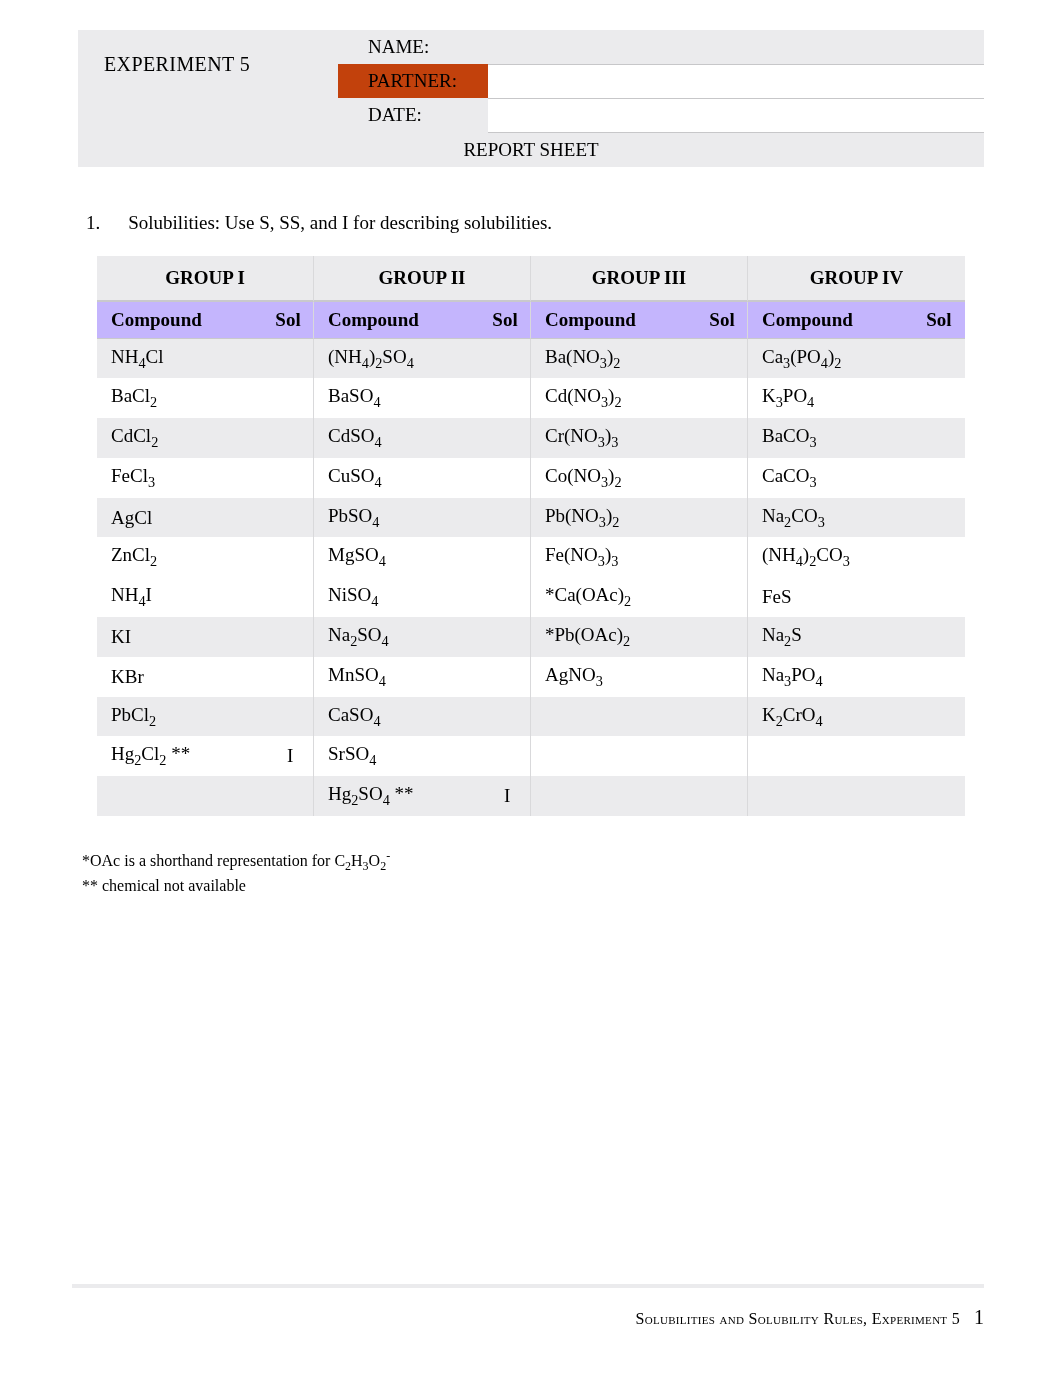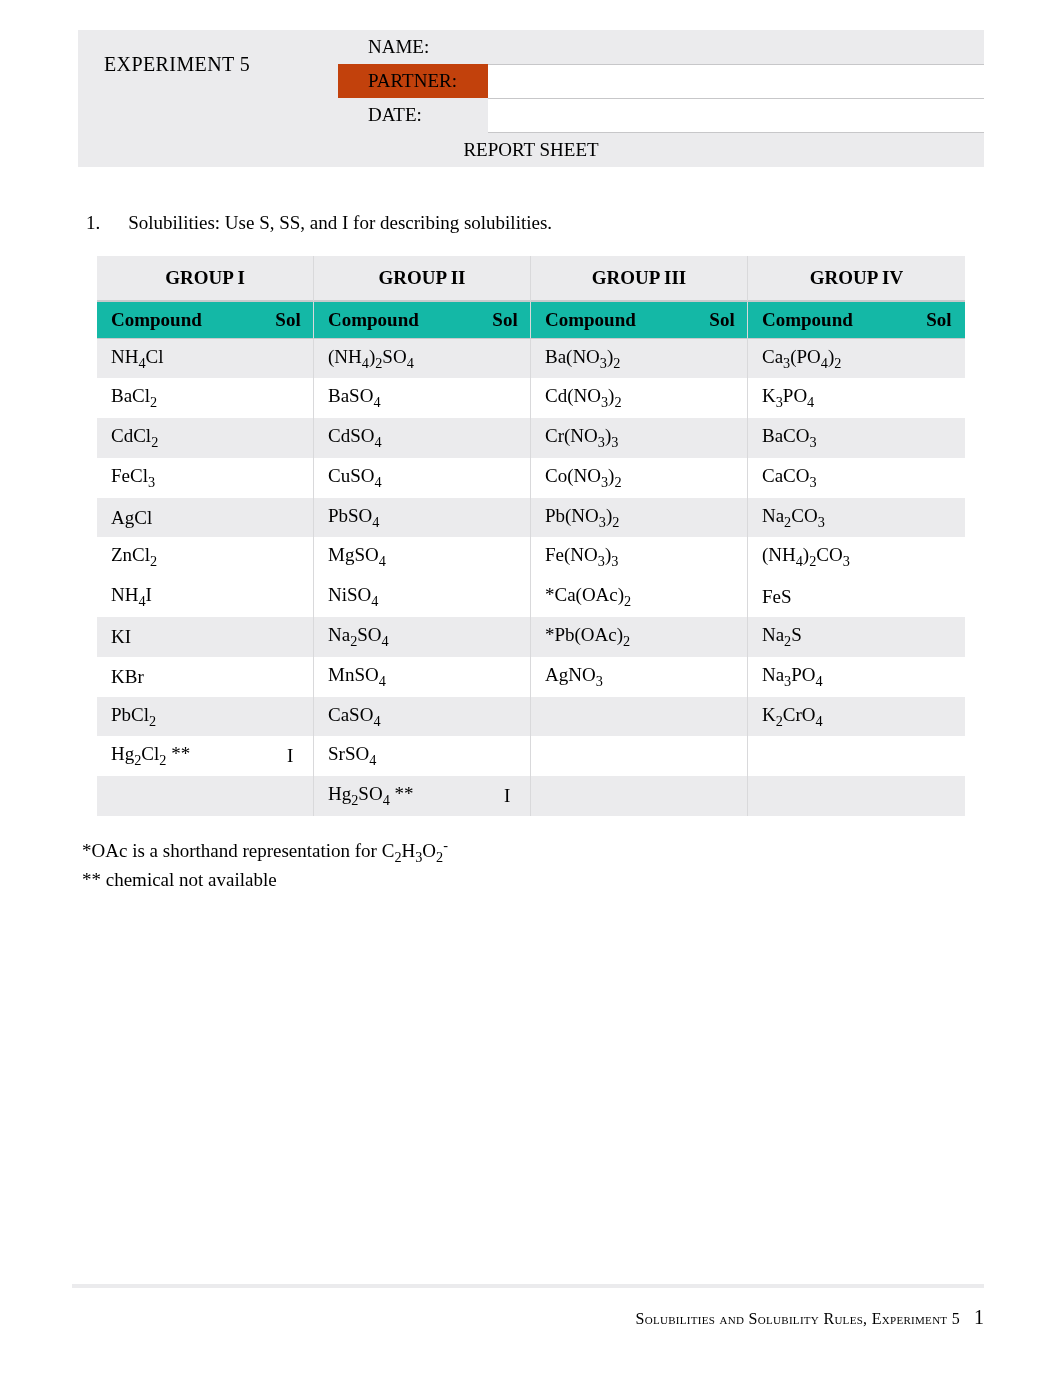--- a/index.html
+++ b/index.html
@@ -65,32 +65,32 @@
   }
   .sol-table .grp-head {
     font-weight: bold;
     text-align: center;
     border-bottom: 2px solid #c9c9cc;
     padding: 11px 0;
     background: #ebebed;
   }
   .sub-head {
     border-bottom: 1px solid #c9c9cc;
-    background: #14b8a6;
+    background: #c4b5fd;
   }
   .sol-col { width: 46px; }
   .cmp-col { width: 168px; padding-left: 14px !important; }
   .sol-cell { text-align: center !important; }
   .row-shade { background: #ebebed; }
   .row-white { background: #ffffff; }
   .rt-brd { border-right: 1px solid #d9d9db; }
 
   .footnotes {
-    margin: 20px 0 0 4px;
-    font-size: 19px;
+    margin: 32px 0 0 4px;
+    font-size: 16px;
     line-height: 1.35;
   }
 
   .footer {
     position: absolute;
     bottom: 48px;
     right: 78px;
     left: 72px;
     text-align: right;
     font-size: 16px;

